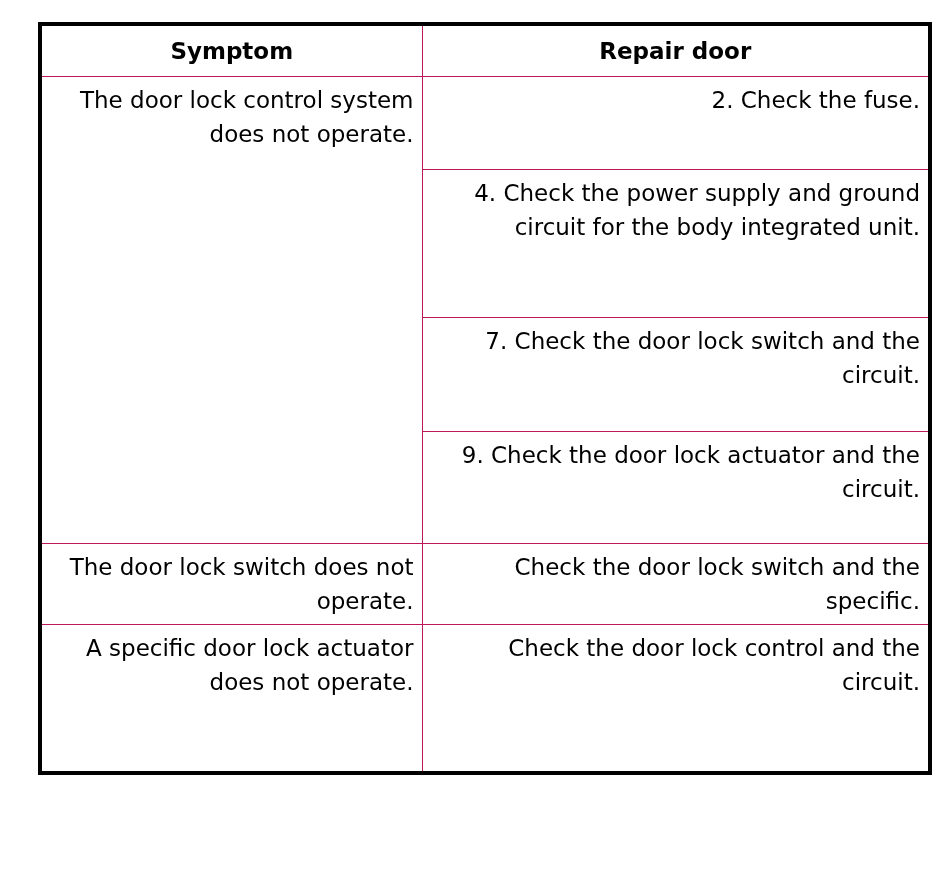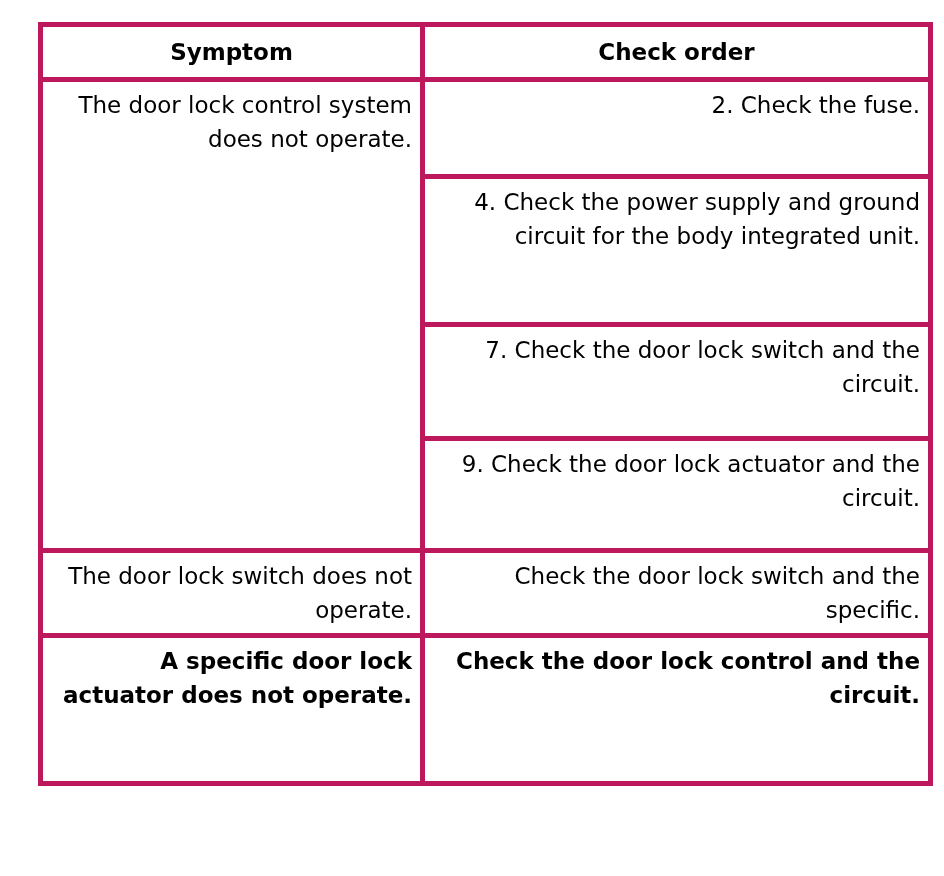--- a/index.html
+++ b/index.html
@@ -25,21 +25,21 @@
     border-collapse: collapse;
     table-layout: fixed;
     width: 890px;
     border: 4px solid #000000;
     background: #ffffff;
   }
   table.symptom-table col.col-symptom { width: 382px; }
   table.symptom-table col.col-repair  { width: 508px; }
   table.symptom-table th,
   table.symptom-table td {
-    border: 5px solid #be185d;
+    border: 1px solid #be185d;
     font-size: 23px;
     line-height: 34px;
     overflow: hidden;
   }
   table.symptom-table th {
     font-weight: bold;
     text-align: center;
     vertical-align: middle;
     height: 46px;
     padding: 2px 6px;
@@ -48,35 +48,35 @@
     text-align: right;
     vertical-align: top;
     padding: 6px 8px 6px 9px;
   }
   .h-header { height: 46px; }
   .h-r1a { height: 80px; }
   .h-r1b { height: 148px; }
   .h-r1c { height: 114px; }
   .h-r1d { height: 112px; }
   .h-r2  { height: 80px; }
-  .h-r3  { height: 148px; font-weight: bold; }
+  .h-r3  { height: 148px; }
 </style>
 </head>
 <body>
 
 <div class="page">
   <table class="symptom-table">
     <colgroup>
       <col class="col-symptom">
       <col class="col-repair">
     </colgroup>
     <thead>
       <tr class="h-header">
         <th>Symptom</th>
-        <th>Check order</th>
+        <th>Repair door</th>
       </tr>
     </thead>
     <tbody>
       <tr class="h-r1a">
         <td rowspan="4">The door lock control system does not operate.</td>
         <td class="h-r1a">2. Check the fuse.</td>
       </tr>
       <tr class="h-r1b">
         <td>4. Check the power supply and ground circuit for the body integrated unit.</td>
       </tr>

